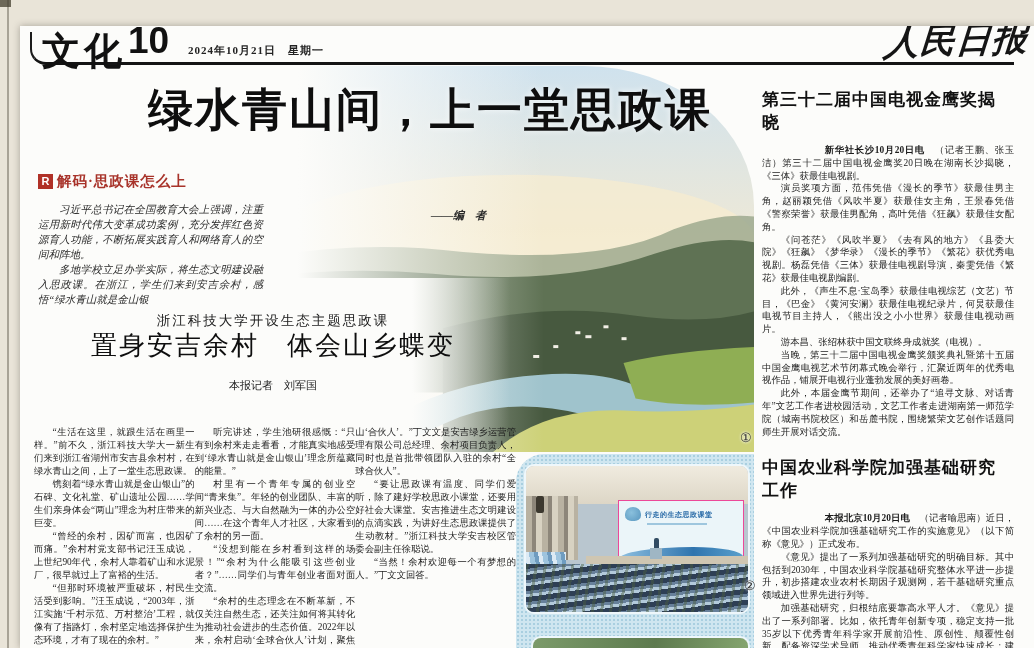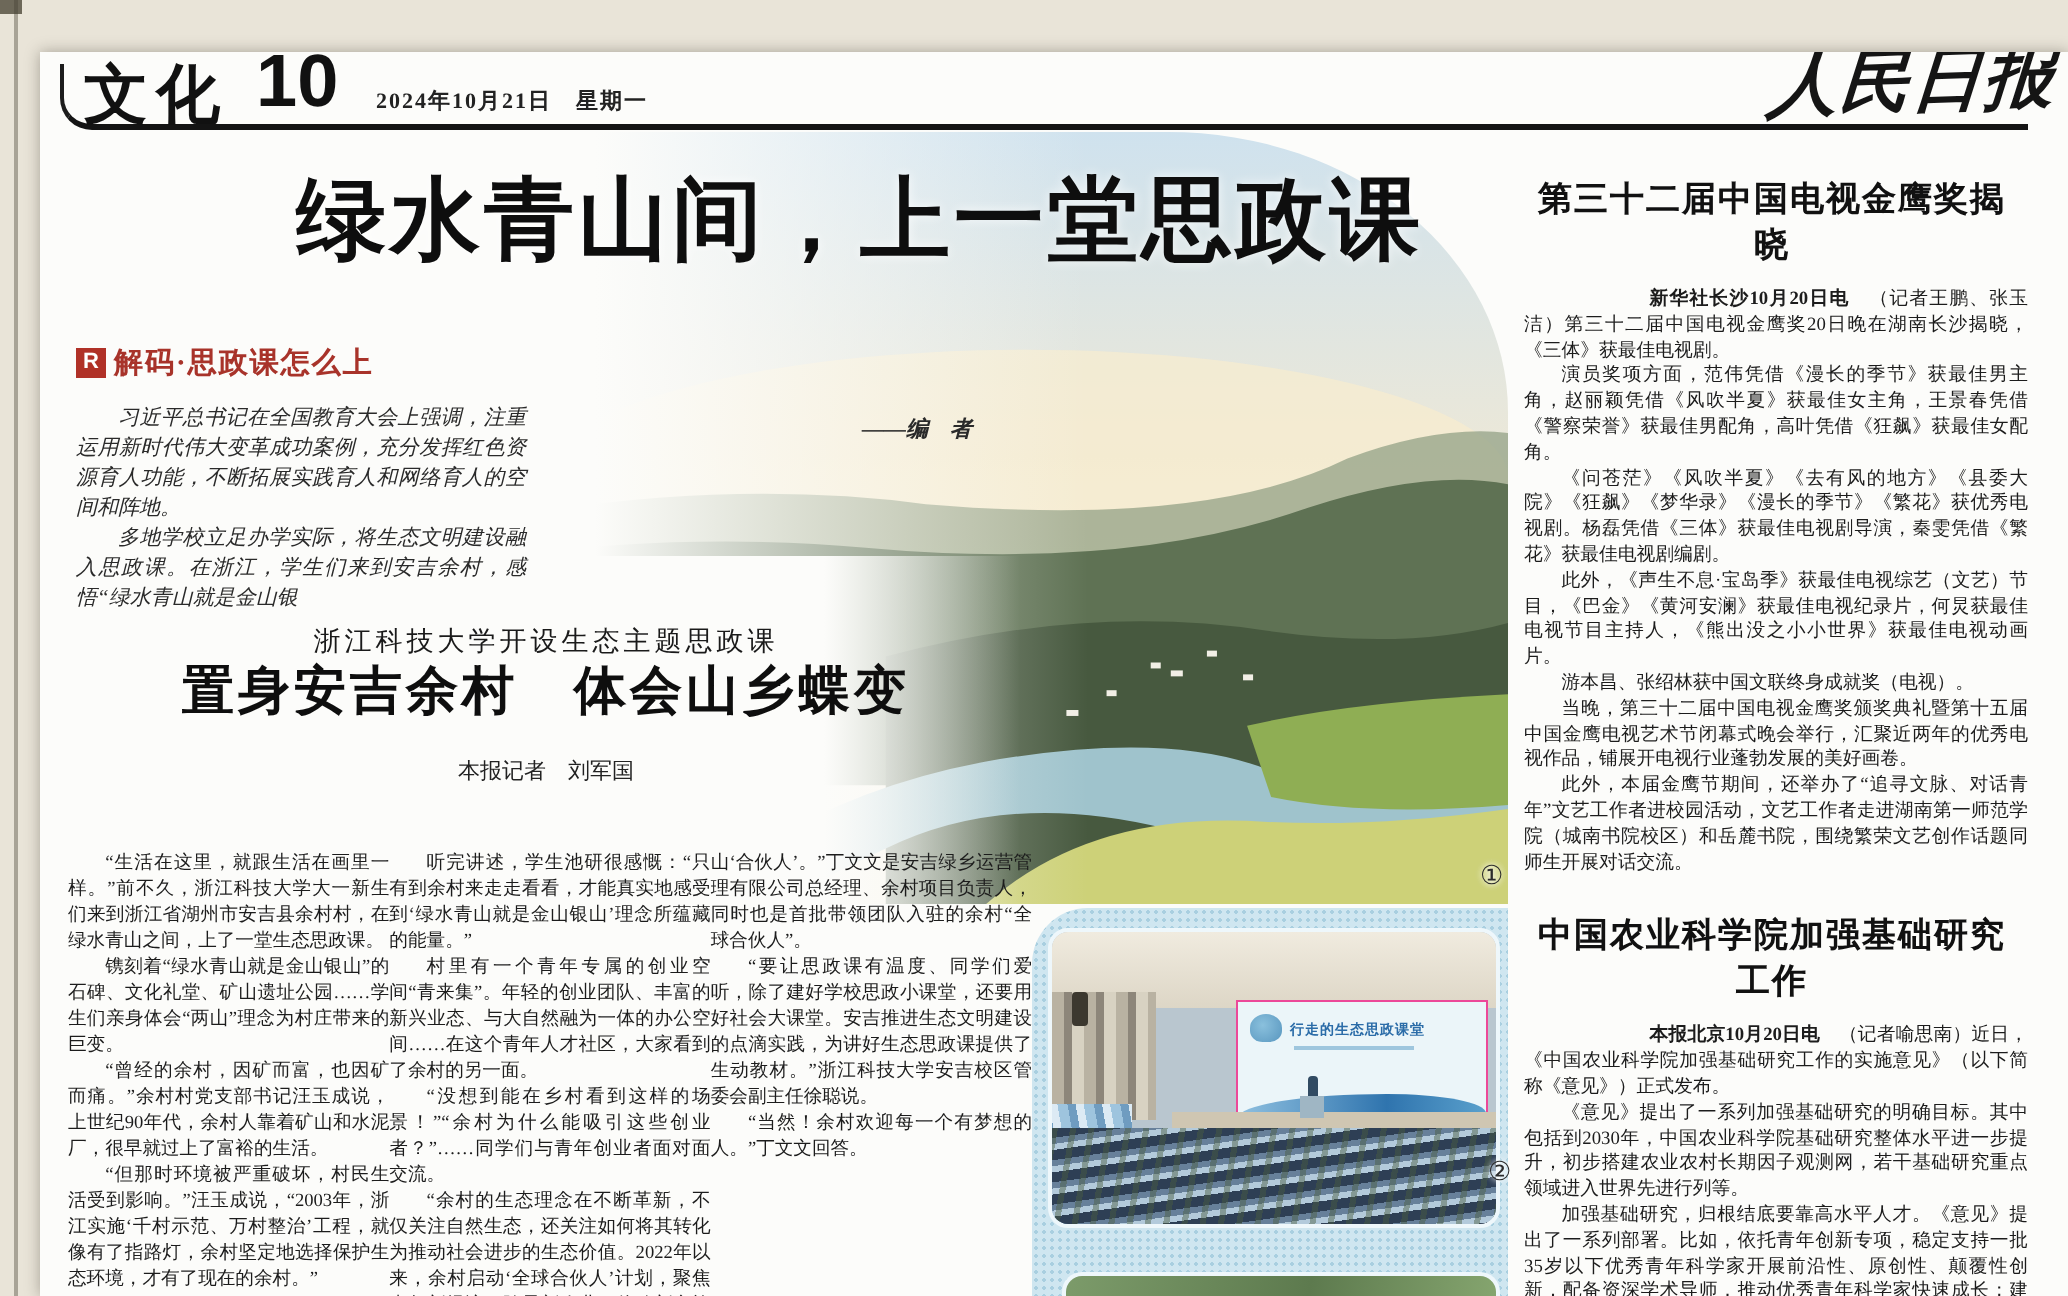--- a/index.html
+++ b/index.html
@@ -7,21 +7,21 @@
          font-family:"Liberation Serif","DejaVu Serif",serif;color:#1a1a1a;}
   .edge-line{position:absolute;left:7px;top:0;width:2px;height:648px;background:rgba(70,64,52,.40);}
   .corner-mark{position:absolute;left:0;top:0;width:11px;height:7px;background:#4d483a;opacity:.8;}
   .page{position:absolute;left:20px;top:26px;width:1014px;height:622px;background:#fcfcfa;
         box-shadow:0 0 7px rgba(40,35,25,.35);overflow:hidden;}
 
   
   .bracket{position:absolute;left:10px;top:6px;width:982px;height:30px;
            border-left:2px solid #1c1c1c;border-bottom:3px solid #141414;border-bottom-left-radius:16px;}
   .section-title{position:absolute;left:22px;top:0px;font-family:"Liberation Sans","DejaVu Sans",sans-serif;
-           font-weight:900;font-size:32px;letter-spacing:4px;color:#111;}
+           font-weight:900;font-size:38px;letter-spacing:4px;color:#111;}
   .page-num{position:absolute;left:108px;top:-6px;font-family:"Liberation Sans","DejaVu Sans",sans-serif;
            font-weight:700;font-size:37px;color:#111;}
   .date-line{position:absolute;left:168px;top:17px;font-size:11px;font-weight:bold;letter-spacing:1px;color:#222;}
   .paper-name{position:absolute;left:820px;top:-8px;width:188px;text-align:right;
            font-size:35px;font-weight:bold;font-style:italic;letter-spacing:1px;color:#151515;
            transform:rotate(-2deg) skewX(-6deg);font-family:"Liberation Serif","DejaVu Serif",serif;}
 
   
   .photo-main{position:absolute;left:182px;top:40px;width:552px;height:386px;overflow:hidden;
            border-top-right-radius:170px 140px;}
@@ -43,21 +43,21 @@
            line-height:15px;font-size:11px;font-weight:bold;font-family:"Liberation Sans","DejaVu Sans",sans-serif;}
   .tag-label{font-size:14.5px;font-weight:bold;color:#a8332a;letter-spacing:1px;}
   .intro{position:absolute;left:18px;top:176px;width:472px;display:flex;gap:22px;}
   .intro-col{flex:1;font-size:10.5px;line-height:15px;font-style:italic;color:#2a2a2a;text-align:justify;}
   .editor-sign{text-align:right;padding-right:24px;font-weight:bold;margin-top:6px;font-size:11px;}
 
   
   .kicker{position:absolute;left:10px;top:286px;width:486px;text-align:center;font-size:13.5px;
            letter-spacing:2px;color:#1a1a1a;}
   .feat-headline{position:absolute;left:10px;top:302px;width:486px;text-align:center;
-           font-family:"Liberation Sans","DejaVu Sans",sans-serif;font-weight:700;font-size:26px;
+           font-family:"Liberation Sans","DejaVu Sans",sans-serif;font-weight:400;font-size:26px;
            letter-spacing:2px;color:#0e0e0e;}
   .byline{position:absolute;left:10px;top:352px;width:486px;text-align:center;font-size:11px;color:#222;}
   .feat-cols{position:absolute;left:14px;top:400px;width:482px;height:240px;display:flex;gap:0;overflow:hidden;}
   .feat-col{flex:1;font-size:9.3px;line-height:13px;text-align:justify;color:#1c1c1c;}
   .para{margin:0;text-indent:2em;}
   .para.noindent{text-indent:0;}
   .para b{font-weight:bold;padding-left:44px;}
 
   
   .panel{position:absolute;left:496px;top:428px;width:238px;height:194px;border-top-left-radius:28px;
@@ -87,21 +87,21 @@
   .conf-crowd{position:absolute;left:0;top:98px;width:222px;height:48px;
         background:repeating-linear-gradient(172deg,#2e3f55 0 5px,#67809a 5px 8px,#b3cadb 8px 11px);}
   .conf-camo{position:absolute;left:0;top:98px;width:222px;height:48px;
         background:repeating-linear-gradient(100deg,rgba(74,93,63,.45) 0 3px,rgba(0,0,0,0) 3px 9px);}
   .photo-third{position:absolute;left:15px;top:182px;width:215px;height:50px;border-radius:10px 10px 0 0;
         border:2px solid #eef7fb;border-bottom:none;
         background:linear-gradient(100deg,#7c9b6a,#5d7a4e 55%,#88a871);}
 
   
   .right-col{position:absolute;left:742px;top:62px;width:252px;}
-  .r-title{text-align:center;font-weight:800;font-size:17px;letter-spacing:1px;color:#111;
+  .r-title{text-align:left;font-weight:800;font-size:17px;letter-spacing:1px;color:#111;
         font-family:"Liberation Serif","DejaVu Serif",serif;margin:0 4px 10px 0;}
   .r-body{font-size:9.4px;line-height:12.8px;text-align:justify;color:#1c1c1c;}
   .r-gap{margin-top:18px;}
 </style>
 </head>
 <body>
 
 <div id="stage">
   <div class="corner-mark"></div>
   <div class="edge-line"></div>

